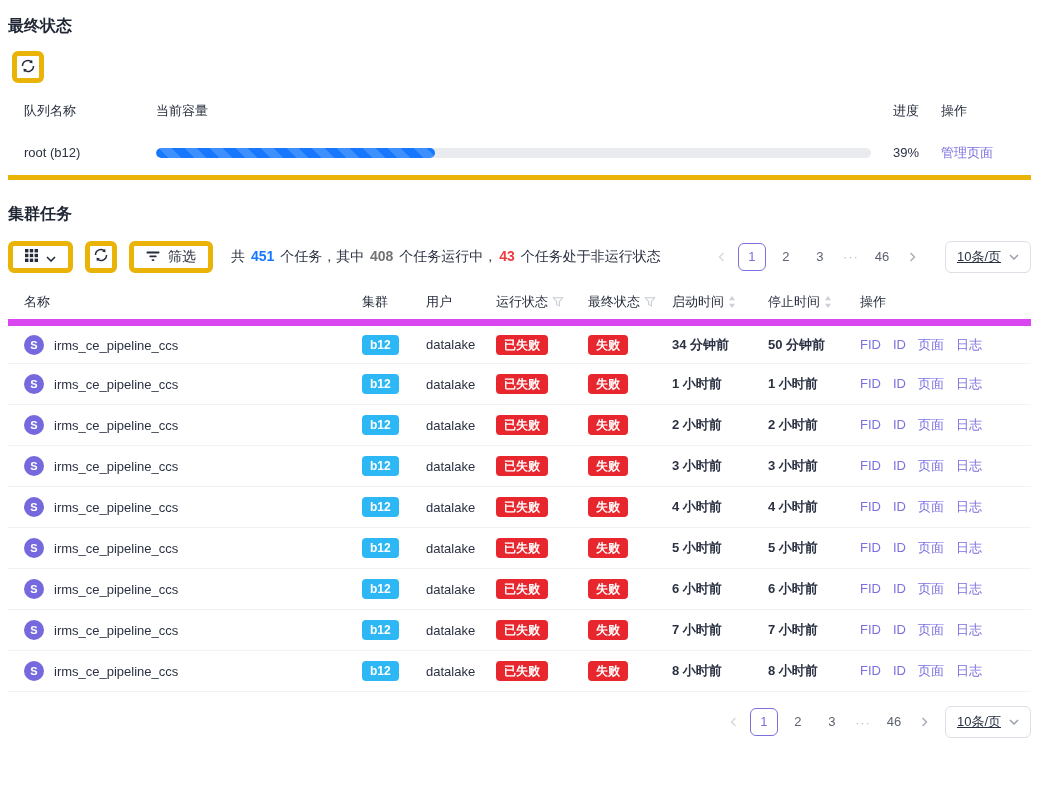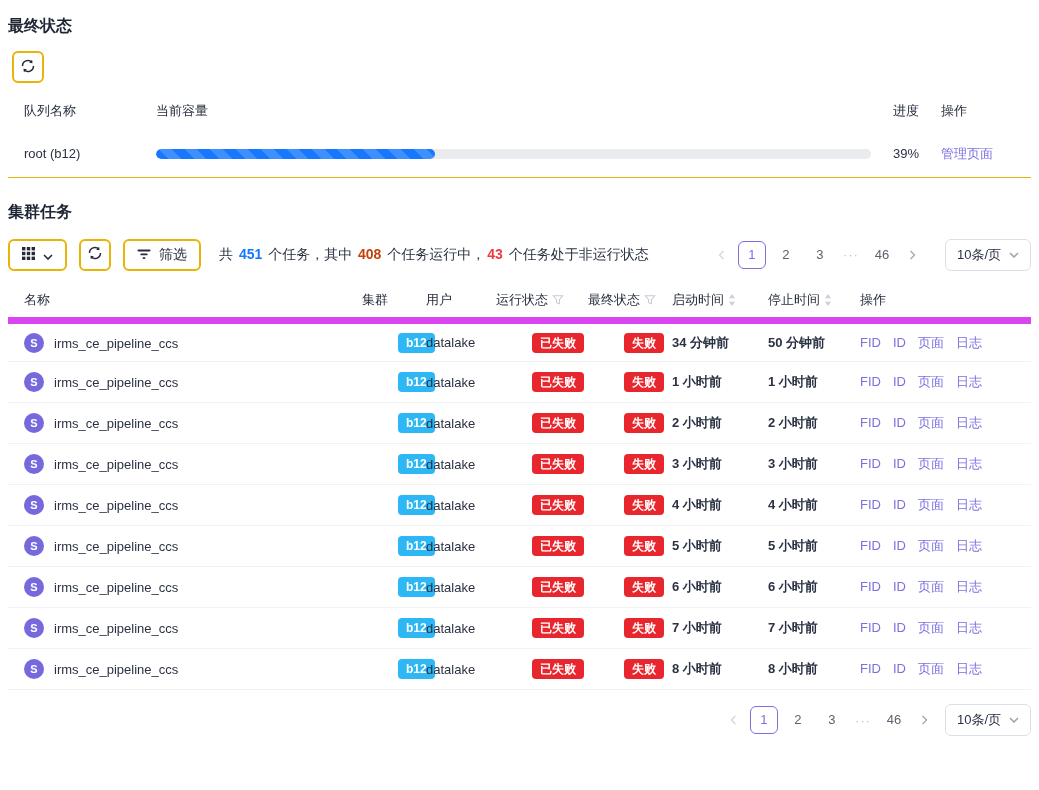--- a/index.html
+++ b/index.html
@@ -8,76 +8,76 @@
     width: 1039px; height: 790px; overflow: hidden;
     font-family: "Liberation Sans", "DejaVu Sans", sans-serif;
     color: #2a3142;
   }
   .page { padding: 0 8px; }
 
   .section-title { font-size: 16px; font-weight: 700; color: #1f2633; margin: 16px 0 14px 0; }
   .section-title.second { margin-top: 24px; margin-bottom: 16px; }
 
   .icon-btn, .btn {
-    background:#fff; border:2px solid #eab308; border-radius:6px;
+    background:#fff; border:5px solid #eab308; border-radius:6px;
     height:32px; display:inline-flex; align-items:center; justify-content:center;
     cursor:pointer; color:#252b3b; font-size:14px;
   }
   .icon-btn { width:32px; }
   .btn { padding:0 12px; gap:8px; }
   .res-refresh { margin-left:4px; margin-bottom:8px; }
 
   table { border-collapse: collapse; width:100%; table-layout: fixed; }
   th { text-align:left; font-weight:400; color:#262d3d; font-size:13px; }
   td { font-size:13px; color:#2a3142; }
 
   
   .res-table th { height:40px; padding-left:8px; }
-  .res-table td { height:46px; padding-left:8px; border-bottom:1px solid #eab308; }
+  .res-table td { height:46px; padding-left:8px; border-bottom:5px solid #eab308; }
   .res-table th:first-child, .res-table td:first-child { padding-left:16px; }
   .res-table th.t-prog, .res-table td.t-prog { padding-left:16px; }
   .progress-track { height:10px; background:#e9ebee; border-radius:6px; overflow:hidden; margin-right:6px; }
   .progress-fill { height:100%; border-radius:6px;
     background: repeating-linear-gradient(45deg, #1778ff 0 9px, #3f90ff 9px 18px); }
 
   .link { color:#7a70e0; text-decoration:none; cursor:pointer; font-size:13px; }
 
   
   .toolbar { display:flex; align-items:center; gap:12px; margin-top:0; }
   .summary { font-size:14px; color:#2a3142; margin-left:6px; white-space:nowrap; }
   .summary .n { font-weight:700; padding:0 2px; }
-  .n.blue { color:#1677ff; } .n.green { color:#c2410c; } .n.red { color:#ef3a3f; }
+  .n.blue { color:#1677ff; } .n.green { color:#737373; } .n.red { color:#ef3a3f; }
 
   
   .pager { display:flex; align-items:center; margin-left:auto; }
   .pg-btn { width:26px; height:28px; display:inline-flex; align-items:center; justify-content:center; cursor:pointer; }
   .pg-btn.prev { color:#d6d9e0; } .pg-btn.next { color:#a9aeb9; }
   .pg-num { min-width:28px; height:28px; line-height:26px; text-align:center; margin:0 3px;
     font-size:13px; color:#5b6270; border:1px solid transparent; border-radius:6px; cursor:pointer; }
   .pg-num.active { border-color:#7a70e0; color:#7a70e0; background:#fff; }
   .pg-ellipsis { min-width:28px; text-align:center; color:#b9bdc7; letter-spacing:1px; cursor:pointer; font-size:13px; }
   .select { height:32px; border:1px solid #dcdfe6; border-radius:6px; background:#fff;
     display:inline-flex; align-items:center; gap:8px; padding:0 11px; font-size:13px; color:#2a3142;
-    cursor:pointer; margin-left:8px; }
+    cursor:pointer; margin-left:8px;text-decoration:underline; }
   .select .chev { color:#9aa0ad; display:inline-flex; }
 
   
   .task-table { margin-top:12px; }
   .task-table th { height:38px; padding-left:8px; border-bottom:7px solid #d946ef; }
   .task-table td { height:41px; padding-left:8px; border-bottom:1px solid #f1f2f5; }
   .task-table th:first-child, .task-table td:first-child { padding-left:16px; }
   .th-inner { display:inline-flex; align-items:center; gap:4px; }
   .funnel, .sorter { display:inline-flex; }
 
   .avatar { width:20px; height:20px; border-radius:50%; background:#7668dd; color:#fff;
     font-size:11px; font-weight:700; display:inline-flex; align-items:center; justify-content:center;
     margin-right:10px; vertical-align:middle; }
   .task-name { vertical-align:middle; }
   .badge { display:inline-block; padding:2px 8px; border-radius:4px; color:#fff;
-    font-size:12px; font-weight:600; line-height:16px; white-space:nowrap;margin-left:36px; }
+    font-size:12px; font-weight:600; line-height:16px; white-space:nowrap; }
   .badge.error { background:#e8262d; }
   .badge.success { background:#43ab28; }
   .badge.info { background:#2db7f5; }
   .c-start, .c-stop { font-weight:700; }
   .c-stop.plain { font-weight:400; }
   .c-actions .link { margin-right:12px; }
 
   .bottom-bar { display:flex; align-items:center; justify-content:flex-end; margin-top:14px; }
 </style>
 </head>

